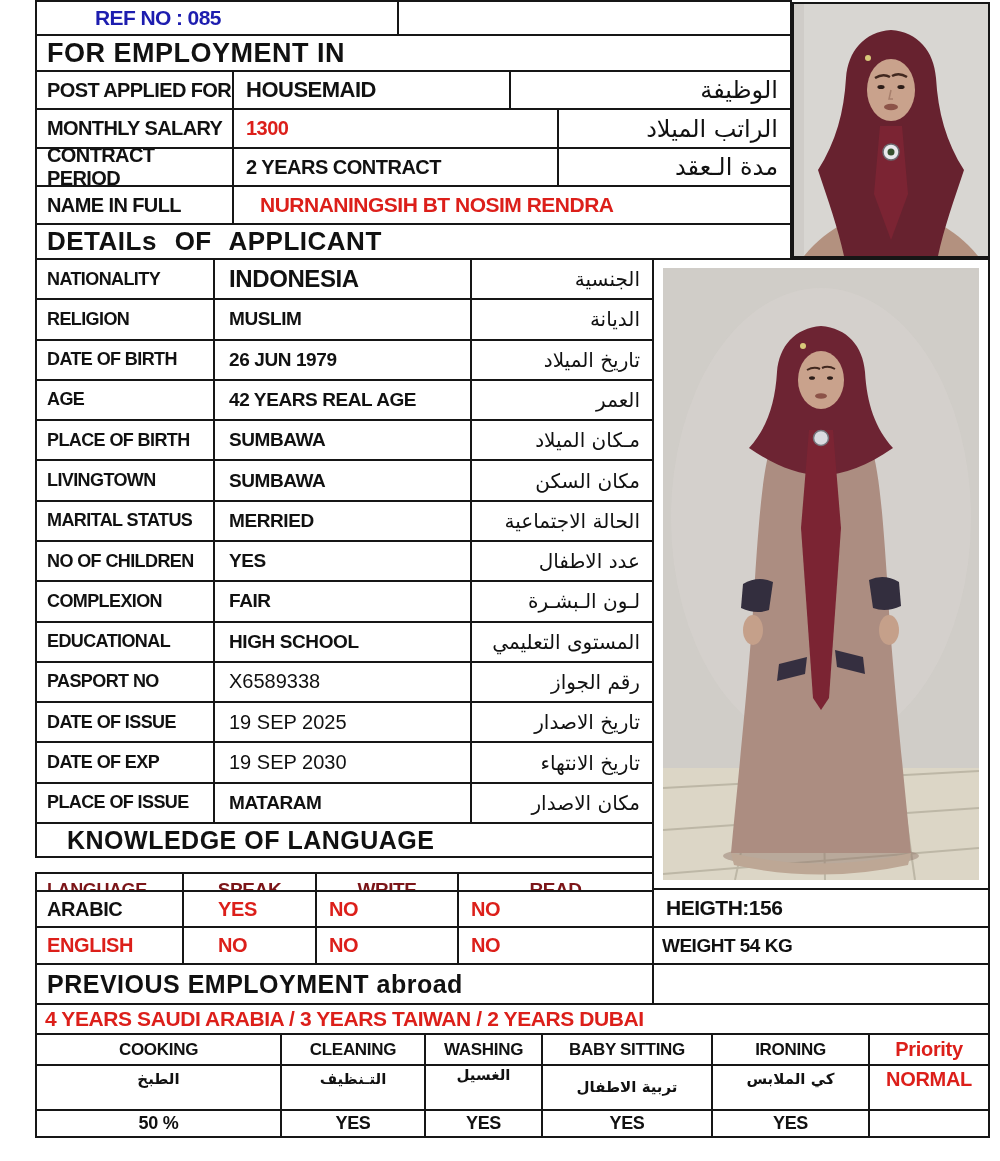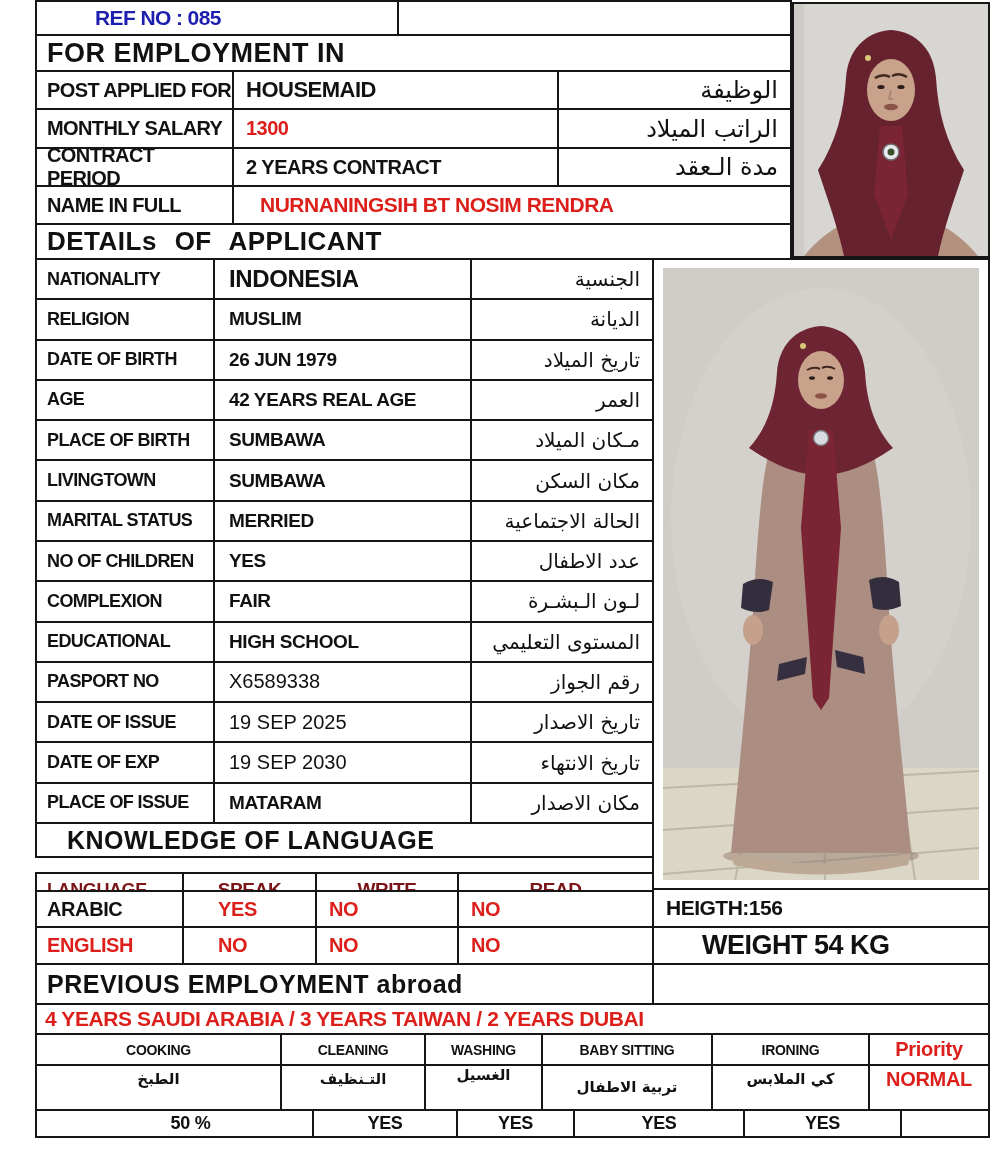--- a/index.html
+++ b/index.html
@@ -24,23 +24,23 @@
         border-right:2px solid #161616;display:flex;align-items:center;box-sizing:border-box;}
   .dar{flex:1;display:flex;align-items:center;justify-content:flex-end;padding-right:12px;
        font-family:"DejaVu Sans",sans-serif;font-size:20px;box-sizing:border-box;}
   .vlg{font-size:24px;}
   .vreg{font-weight:400;font-size:20px;letter-spacing:0;}
   
   .lc{display:flex;align-items:center;box-sizing:border-box;border-right:2px solid #161616;
       font-weight:bold;font-size:19px;letter-spacing:-0.4px;}
   
   .srow{display:flex;border-bottom:2px solid #161616;box-sizing:border-box;}
-  .srow:last-child{border-bottom:none;padding-left:32px;}
+  .srow:last-child{border-bottom:none;}
   .sc{border-right:2px solid #161616;box-sizing:border-box;display:flex;align-items:center;
-      justify-content:center;font-weight:bold;font-size:14px;letter-spacing:-0.3px;overflow:hidden;}
+      justify-content:center;font-weight:bold;font-size:17px;letter-spacing:-0.3px;overflow:hidden;}
   .sc:last-child{border-right:none;}
   .sar{font-family:"DejaVu Sans",sans-serif;font-weight:bold;font-size:15px;}
   .photo-cell{position:absolute;border:2px solid #161616;box-sizing:border-box;background:#fff;
               display:flex;align-items:center;justify-content:center;}
   .photo-cell svg{display:block;}
 </style>
 </head>
 <body>
 
 <div id="page">
@@ -55,21 +55,21 @@
   <div class="band" style="left:35px;top:34px;width:757px;height:38px;">
     <div class="cell" style="flex:1;">
       <span class="big">FOR EMPLOYMENT IN</span>
     </div>
   </div>
 
   <div class="band" style="left:35px;top:70px;width:757px;height:40px;">
     <div class="cell" style="width:197px;">
         <span class="lbl">POST APPLIED FOR</span>
       </div>
-    <div class="cell" style="width:325px;text-align:right;">
+    <div class="cell" style="width:277px;text-align:right;">
         <span class="val" style="font-size:22px;">HOUSEMAID</span>
       </div>
     <div class="cell ar" style="flex:1;font-size:24px;">الوظيفة</div>
   </div>
 
   <div class="band" style="left:35px;top:108px;width:757px;height:41px;">
     <div class="cell" style="width:197px;">
         <span class="lbl">MONTHLY SALARY</span>
       </div>
     <div class="cell" style="width:325px;">
@@ -257,21 +257,21 @@
   </div>
 
   <div class="band" style="left:652px;top:888px;width:338px;height:40px;">
     <div class="cell" style="flex:1;">
         <span class="val" style="font-size:21px;">HEIGTH:156</span>
       </div>
   </div>
 
   <div class="band" style="left:652px;top:926px;width:338px;height:39px;">
     <div class="cell" style="flex:1;">
-        <span class="val" style="font-size:27px;padding-left:8px;margin-left:40px;">WEIGHT 54 KG</span>
+        <span class="val" style="font-size:19px;padding-left:8px;">WEIGHT 54 KG</span>
       </div>
   </div>
 
   <div class="band" style="left:35px;top:963px;width:619px;height:42px;">
     <div class="cell" style="flex:1;">
       <span class="big" style="font-size:25px;">PREVIOUS EMPLOYMENT abroad</span>
     </div>
   </div>
   <div class="band" style="left:652px;top:963px;width:338px;height:42px;">
     <div class="cell" style="flex:1;"></div>

